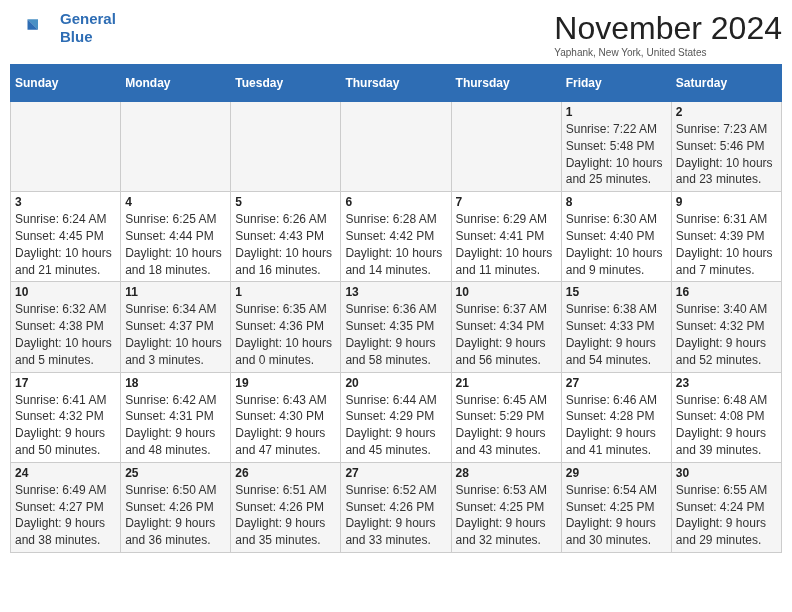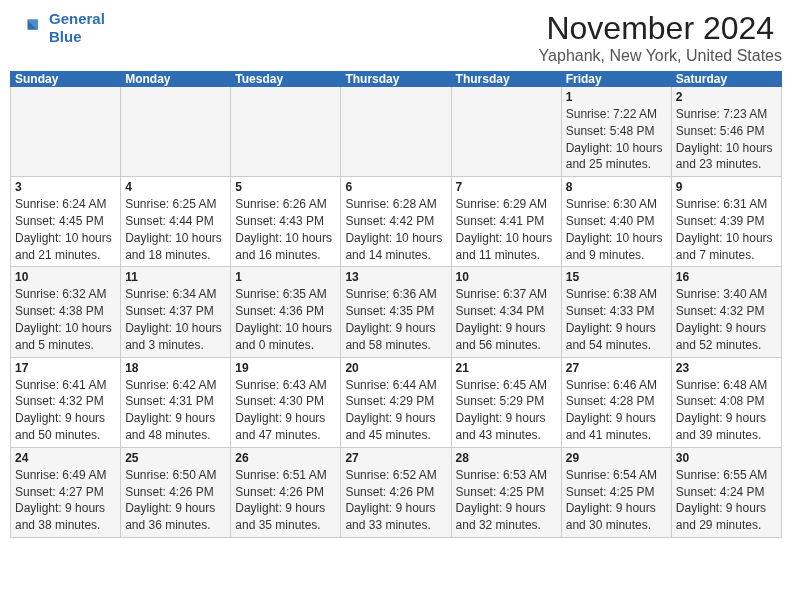--- a/index.html
+++ b/index.html
@@ -12,56 +12,56 @@
     }
     .header {
       display: flex;
       align-items: flex-start;
       justify-content: space-between;
       margin-bottom: 6px;
     }
     .logo {
       display: flex;
       align-items: center;
-      gap: 11px;
+      gap: 22px;
       justify-content: center;
     }
     .logo-text {
       font-size: 15px;
       font-weight: bold;
       line-height: 1.2;
     }
     .logo-text span { color: #2e6db4; display: block; }
     .logo-icon {
       width: 28px;
       height: 28px;
     }
     .title-block {
-      text-align: center;
+      text-align: left;
     }
     .month-title {
       font-size: 32px;
       font-weight: normal;
       color: #222;
     }
     .location {
-      font-size: 16px;
+      font-size: 10px;
       color: #555;
     }
     table {
       width: 100%;
       border-collapse: collapse;
       table-layout: fixed;
     }
     thead tr th {
       background: #2e6db4;
       color: #fff;
       font-size: 12px;
       font-weight: bold;
-      padding: 0 4px;
+      padding: 11px 4px;
       text-align: left;
       border: 1px solid #2e6db4;
     }
     tbody tr td {
       vertical-align: top;
       border: 1px solid #ccc;
       padding: 3px 4px;
       font-size: 10.5px;
       color: #222;
       min-height: 80px;

